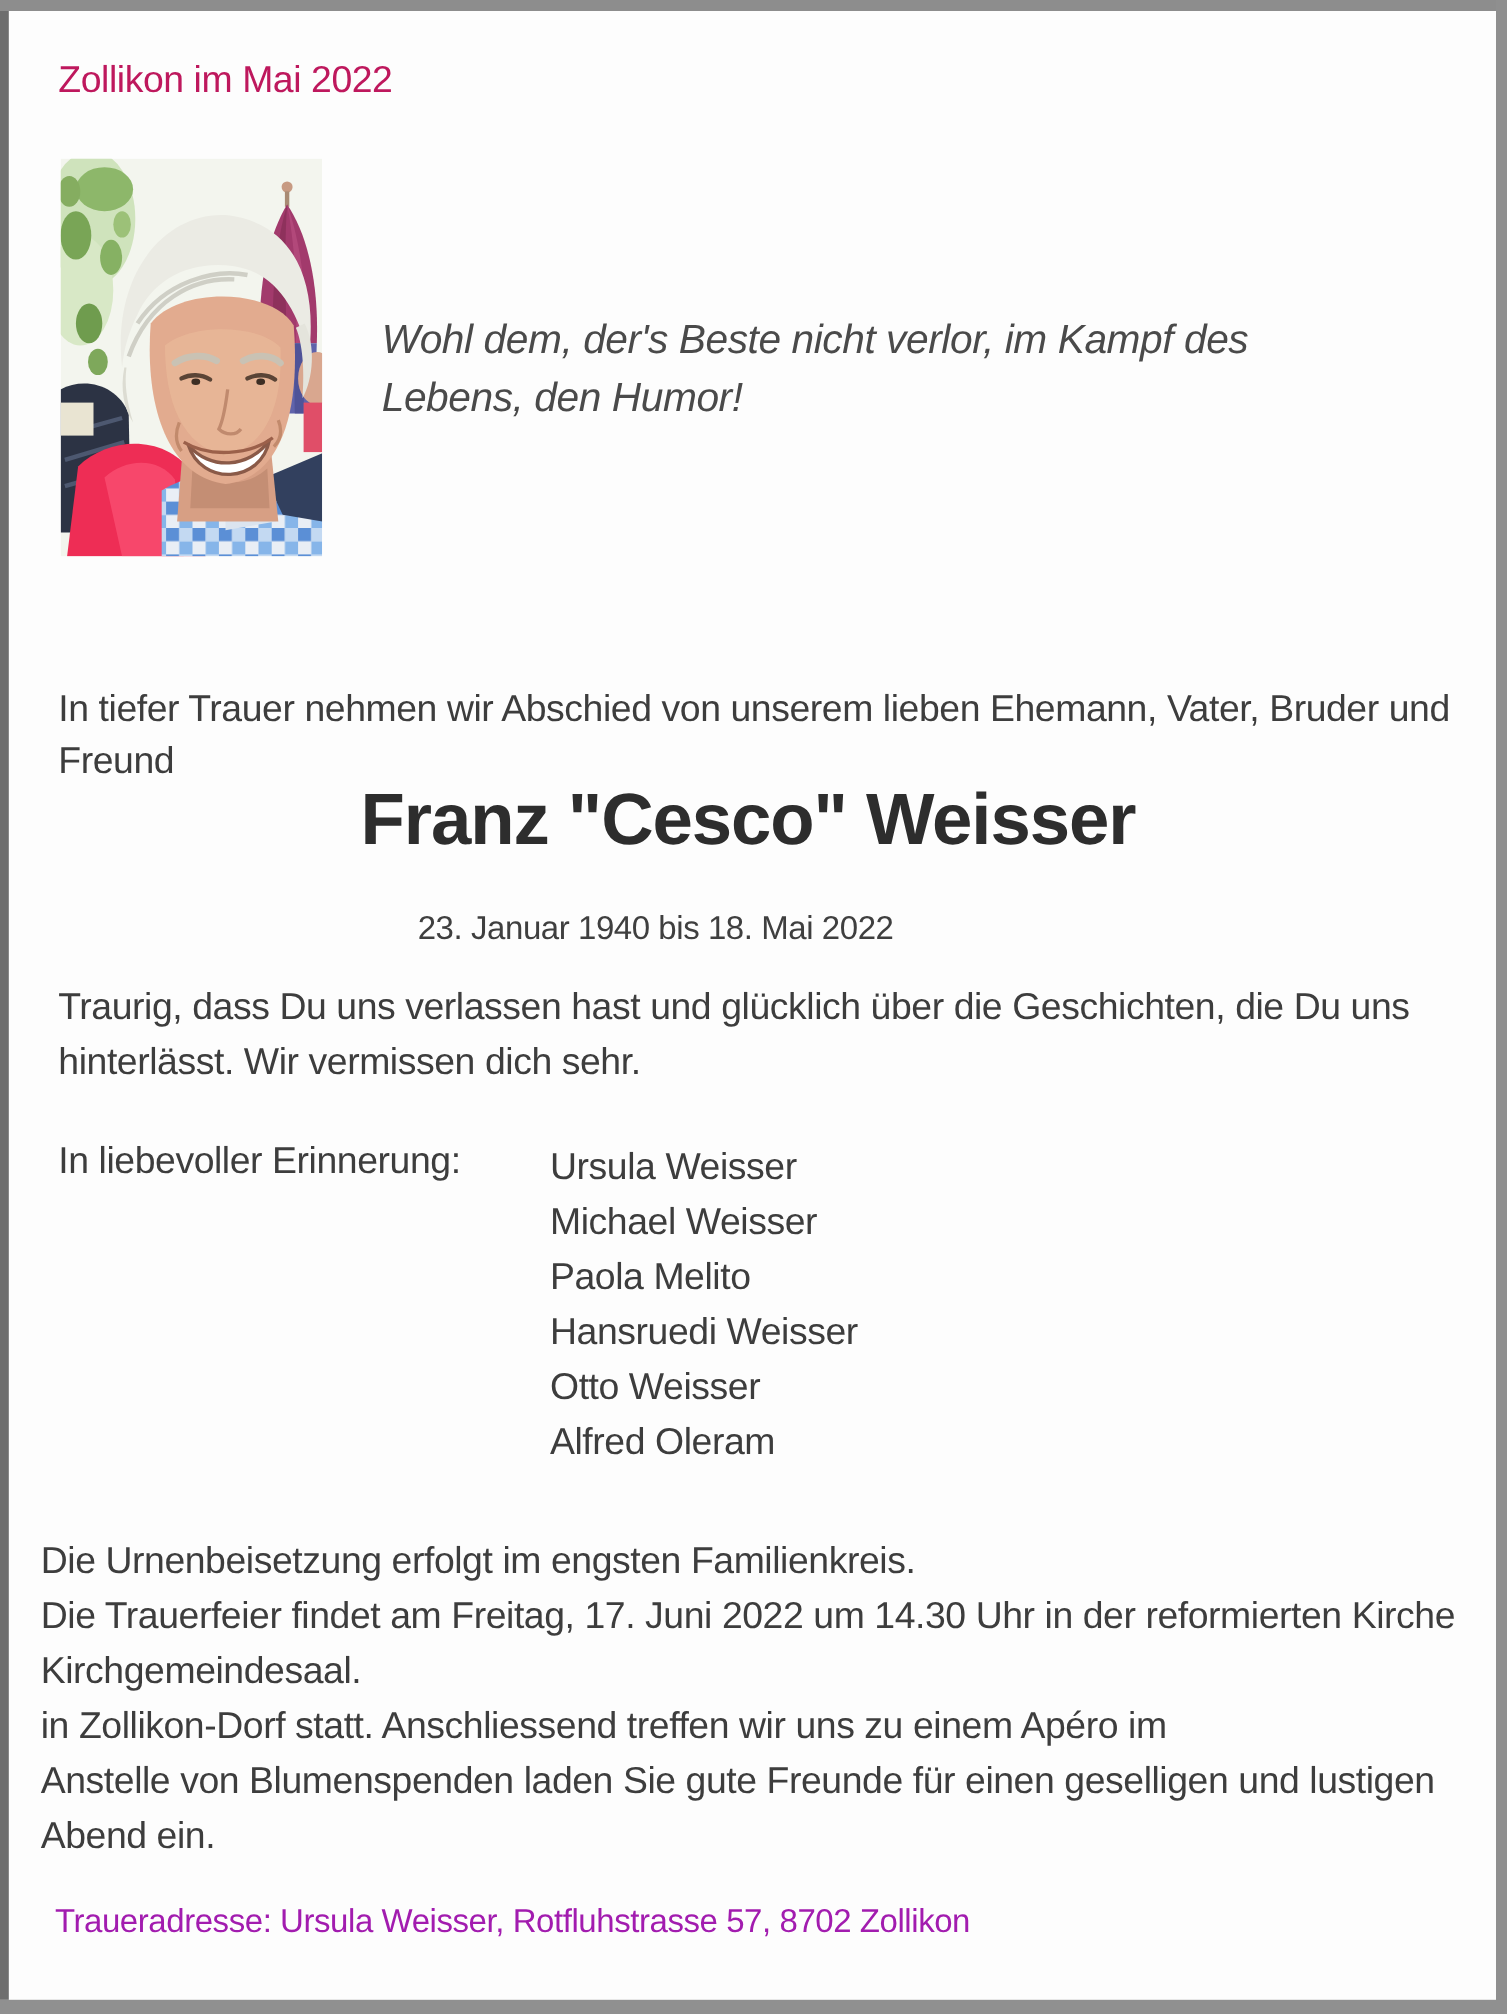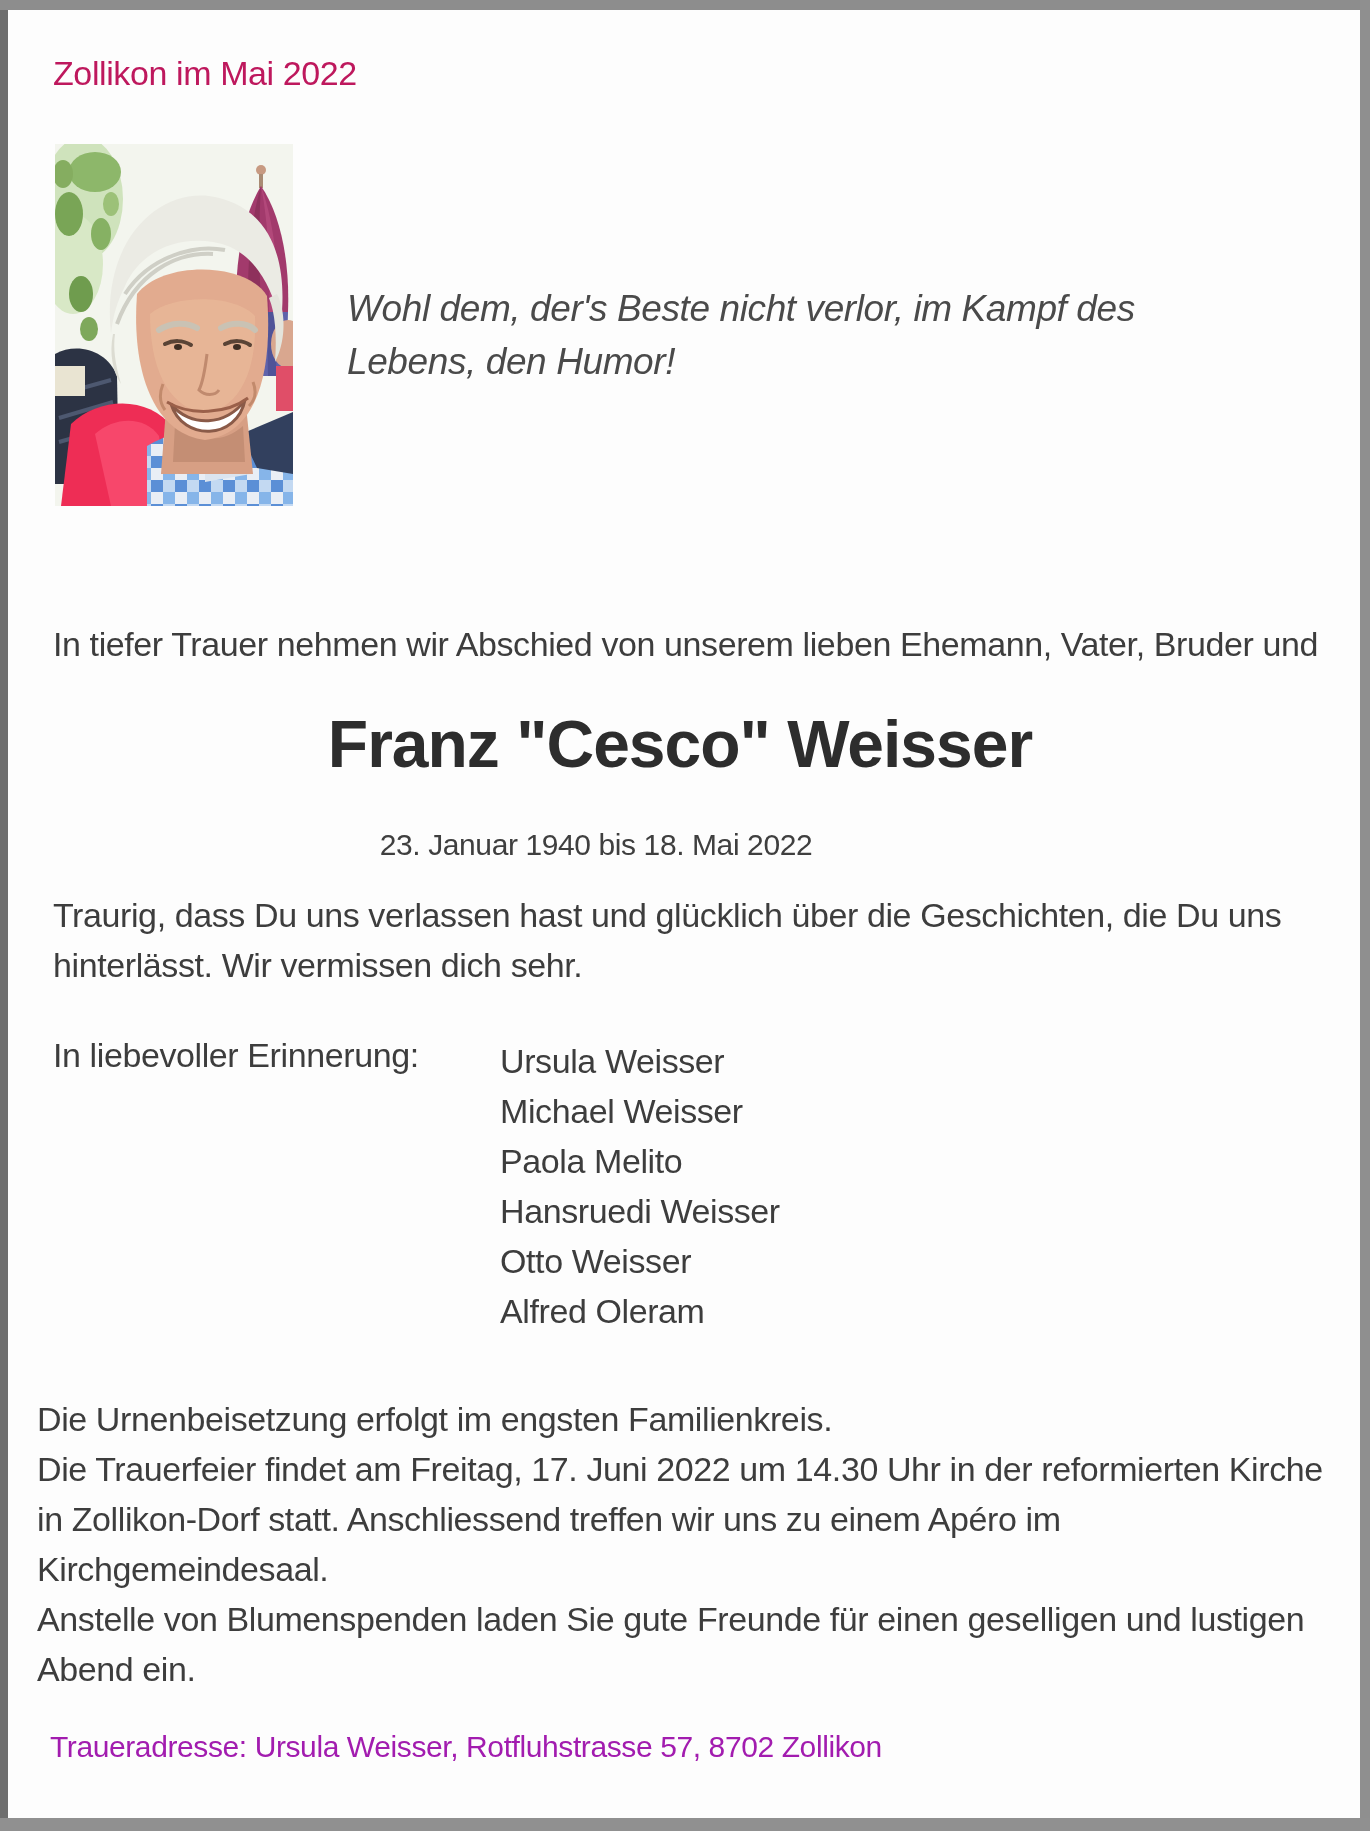--- a/index.html
+++ b/index.html
@@ -173,20 +173,21 @@
     </svg>
   </div>
 
   <div class="quote">
     <div class="line">Wohl dem, der's Beste nicht verlor, im Kampf des</div>
     <div class="line">Lebens, den Humor!</div>
   </div>
 
   <div class="intro">
     <div class="line">In tiefer Trauer nehmen wir Abschied von unserem lieben Ehemann, Vater, Bruder und</div>
+    <div class="line">Freund</div>
   </div>
 
   <div class="deceased-name">Franz "Cesco" Weisser</div>
 
   <div class="life-dates line">23. Januar 1940 bis 18. Mai 2022</div>
 
   <div class="farewell">
     <div class="line">Traurig, dass Du uns verlassen hast und glücklich über die Geschichten, die Du uns</div>
     <div class="line">hinterlässt. Wir vermissen dich sehr.</div>
   </div>
@@ -198,21 +199,21 @@
     <div class="line">Michael Weisser</div>
     <div class="line">Paola Melito</div>
     <div class="line">Hansruedi Weisser</div>
     <div class="line">Otto Weisser</div>
     <div class="line">Alfred Oleram</div>
   </div>
 
   <div class="ceremony">
     <div class="line">Die Urnenbeisetzung erfolgt im engsten Familienkreis.</div>
     <div class="line">Die Trauerfeier findet am Freitag, 17. Juni 2022 um 14.30 Uhr in der reformierten Kirche</div>
+    <div class="line">Kirchgemeindesaal.</div>
     <div class="line">in Zollikon-Dorf statt. Anschliessend treffen wir uns zu einem Apéro im</div>
-    <div class="line">Kirchgemeindesaal.</div>
     <div class="line">Anstelle von Blumenspenden laden Sie gute Freunde für einen geselligen und lustigen</div>
     <div class="line">Abend ein.</div>
   </div>
 
   <div class="mourning-address line">Traueradresse: Ursula Weisser, Rotfluhstrasse 57, 8702 Zollikon</div>
 
 </div>
 
 </body></html>

